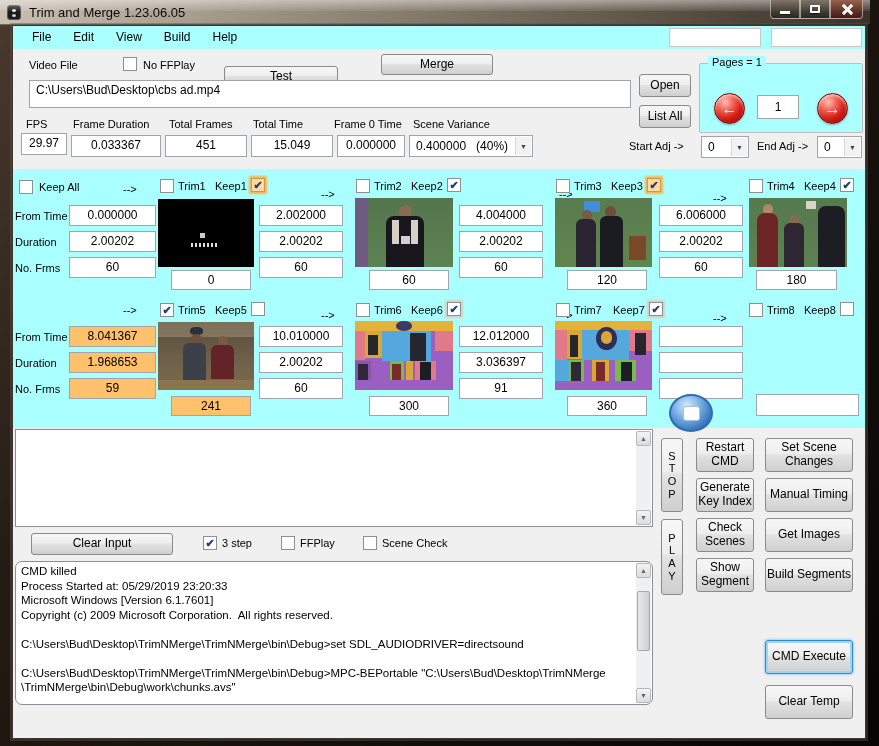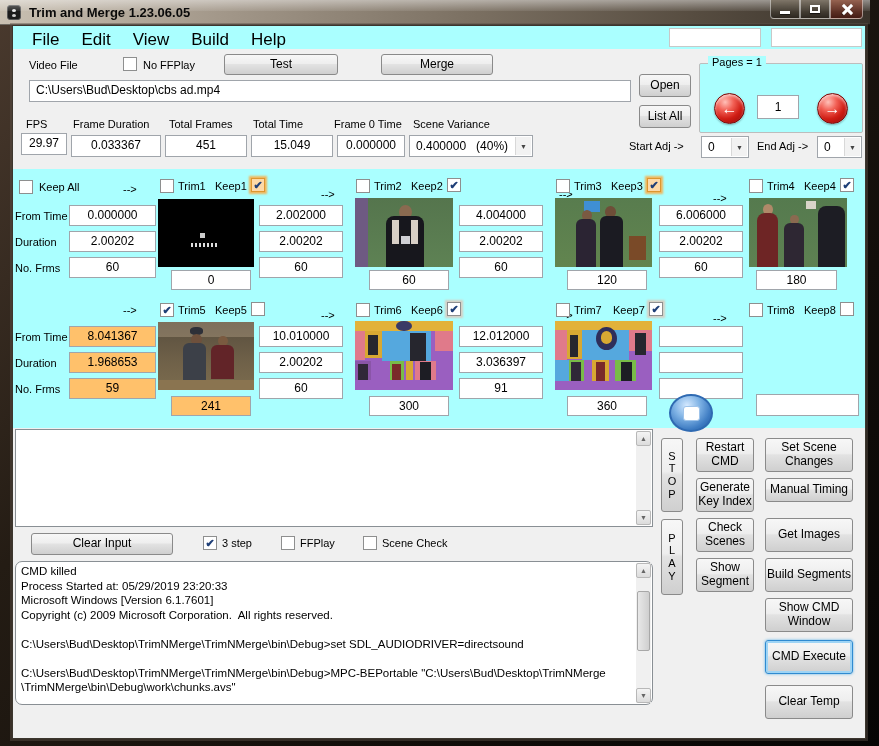--- a/index.html
+++ b/index.html
@@ -3,21 +3,21 @@
 <meta charset="utf-8">
 <style>
   * { margin:0; padding:0; box-sizing:border-box; }
   html,body { width:879px; height:746px; overflow:hidden;
     font-family:"Liberation Sans", sans-serif; }
   body { background:linear-gradient(135deg,#4a3a2e 0%,#241c14 35%,#120e0a 70%,#060504 100%); position:relative; }
 
   
   .titlebar { position:absolute; left:0; top:0; width:870px; height:25px;
     background:linear-gradient(90deg,#c9c0b2 0%,#a3988a 25%,#7a6f61 55%,#564c40 80%,#3a332b 100%);
-    border-bottom:1px solid rgba(0,0,0,.45);font-weight:bold; }
+    border-bottom:1px solid rgba(0,0,0,.45); }
   .titlebar:after { content:""; position:absolute; left:0; top:0; right:0; height:11px;
     background:linear-gradient(180deg,rgba(255,255,255,.45),rgba(255,255,255,.08)); }
   .appicon { position:absolute; left:7px; top:5px; width:14px; height:15px; background:#1b1b1b;
     border-radius:3px; border:1px solid #555; }
   .appicon i { position:absolute; left:4px; top:3px; width:4px; height:3px; background:#e8e8e8; border-radius:50%; }
   .appicon b { position:absolute; left:4px; top:8px; width:4px; height:3px; background:#cfcfcf; border-radius:50%; }
   .title-text { position:absolute; left:29px; top:5px; font-size:13px; color:#0a0a0a; z-index:2; white-space:nowrap; }
   .winbtns { position:absolute; left:770px; top:0; height:19px; display:flex; z-index:3; }
   .wbtn { width:30px; height:19px; background:linear-gradient(180deg,rgba(120,110,95,.8),rgba(40,35,28,.85));
     border:1px solid rgba(250,250,250,.5); border-top:none; position:relative; }
@@ -29,21 +29,21 @@
   .g-close { position:absolute; left:10px; top:3px; width:12px; height:12px; }
   .g-close i { position:absolute; left:5px; top:0; width:3px; height:13px; background:#fff; transform:rotate(45deg); box-shadow:0 1px 1px rgba(0,0,0,.5); }
   .g-close b { position:absolute; left:5px; top:0; width:3px; height:13px; background:#fff; transform:rotate(-45deg); }
 
   
   .client { position:absolute; left:12px; top:25px; width:854px; height:714px;
     background:#f0f0f0; border:1px solid #3c362e; box-shadow:0 0 0 2px rgba(90,80,70,.45); }
   .client > * { position:absolute; }
 
   .menubar { left:0; top:0; width:852px; height:23px; background:#aaffff; display:flex; padding-left:8px; }
-  .mitem { font-size:17px; color:#000; padding:4px 11px 0 11px; height:23px; }
+  .mitem { font-size:12px; color:#000; padding:4px 11px 0 11px; height:23px; }
   .mbox { background:#fff; border:1px solid #c8c8c8; height:19px; }
 
   .cyanbg { left:0; top:143px; width:852px; height:259px; background:#aaffff; }
 
   .lbl { font-size:11px; color:#000; white-space:nowrap; }
   .f { background:#fff; border:1px solid #a0a5ab; text-align:center; font-size:12px; line-height:19px; color:#000; overflow:hidden; white-space:nowrap; }
   .f.left { text-align:left; padding-left:6px; }
   .f.orange { background:#ffc16b; }
   .btn { border:1px solid #8a8a8a; border-radius:3px; color:#000;
     background:linear-gradient(180deg,#f7f7f7 0%,#eeeeee 45%,#e2e2e2 50%,#cfcfcf 100%);
@@ -114,23 +114,23 @@
     <div class="mitem">View</div>
     <div class="mitem">Build</div>
     <div class="mitem">Help</div>
   </div>
   <div class="mbox" style="left:656px;top:2px;width:92px;"></div>
   <div class="mbox" style="left:758px;top:2px;width:91px;"></div>
 
   <div class="lbl" style="left:16px;top:33px;">Video File</div>
   <div class="cb" style="left:110px;top:31px;"></div>
   <div class="lbl" style="left:130px;top:33px;">No FFPlay</div>
-  <div class="btn" style="left:211px;top:28px;width:114px;height:21px;">Test</div>
+  <div class="btn" style="left:211px;top:40px;width:114px;height:21px;">Test</div>
   <div class="btn" style="left:368px;top:28px;width:112px;height:21px;">Merge</div>
-  <div class="f left" style="left:16px;top:54px;width:602px;height:22px;">C:\Users\Bud\Desktop\cbs ad.mp4</div>
+  <div class="f left" style="left:16px;top:54px;width:602px;height:28px;">C:\Users\Bud\Desktop\cbs ad.mp4</div>
   <div class="btn" style="left:626px;top:48px;width:52px;height:23px;">Open</div>
   <div class="btn" style="left:626px;top:79px;width:52px;height:23px;">List All</div>
 
   <div class="group" style="left:686px;top:37px;width:164px;height:70px;">
     <div class="grouplabel">Pages = 1</div>
     <div class="navbtn" style="position:absolute;left:14px;top:29px;">←</div>
     <div class="f" style="position:absolute;left:57px;top:31px;width:42px;height:24px;line-height:22px;">1</div>
     <div class="navbtn" style="position:absolute;left:117px;top:29px;">→</div>
   </div>
 
@@ -364,28 +364,27 @@
     </div>
   </div>
 
   <div class="btn vert" style="left:648px;top:412px;width:22px;height:74px;">S
 T
 O
 P</div>
   <div class="btn" style="left:683px;top:412px;width:58px;height:34px;">Restart CMD</div>
   <div class="btn" style="left:752px;top:412px;width:88px;height:34px;">Set Scene Changes</div>
   <div class="btn" style="left:683px;top:452px;width:58px;height:34px;">Generate Key Index</div>
-  <div class="btn" style="left:752px;top:452px;width:88px;height:24px;">Manual Timing</div>
+  <div class="btn" style="left:752px;top:452px;width:88px;height:34px;">Manual Timing</div>
   <div class="btn vert" style="left:648px;top:493px;width:22px;height:76px;">P
 L
 A
 Y</div>
   <div class="btn" style="left:683px;top:492px;width:58px;height:34px;">Check Scenes</div>
   <div class="btn" style="left:752px;top:492px;width:88px;height:34px;">Get Images</div>
   <div class="btn" style="left:683px;top:532px;width:58px;height:34px;">Show Segment</div>
   <div class="btn" style="left:752px;top:532px;width:88px;height:34px;">Build Segments</div>
 
 
-  <div class="btn" style="left:752px;top:572px;width:88px;height:34px;">Show CMD Window</div>
   <div class="btn focus" style="left:752px;top:614px;width:88px;height:34px;">CMD Execute</div>
   <div class="btn" style="left:752px;top:659px;width:88px;height:34px;">Clear Temp</div>
 
 </div>
 
 </body></html>

